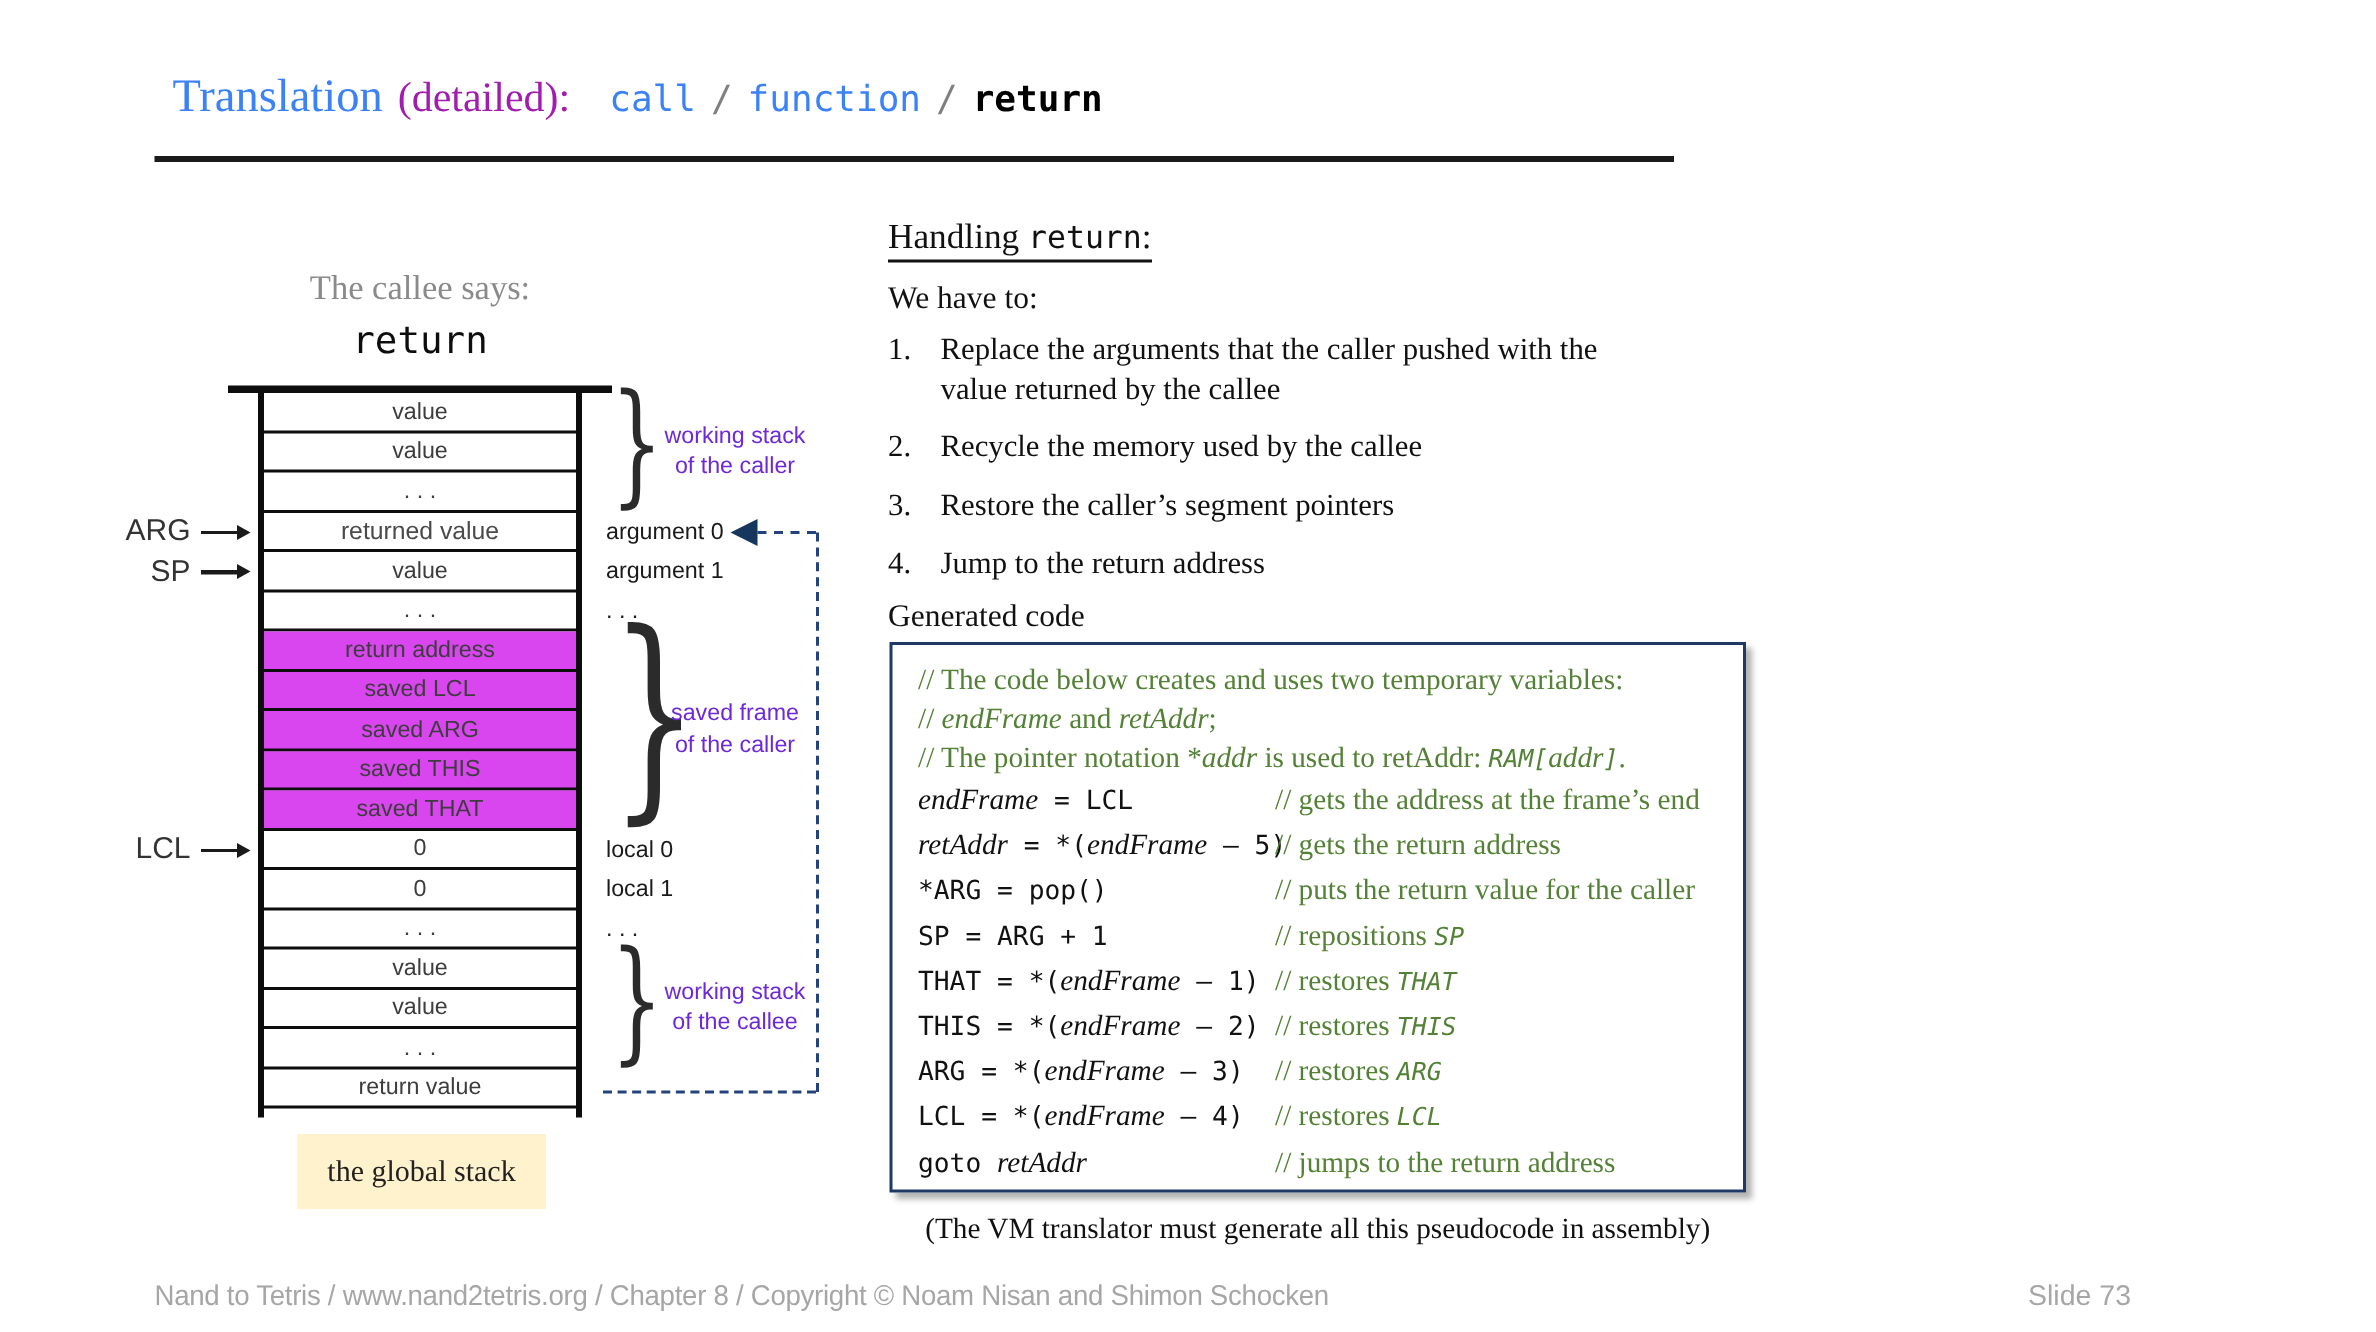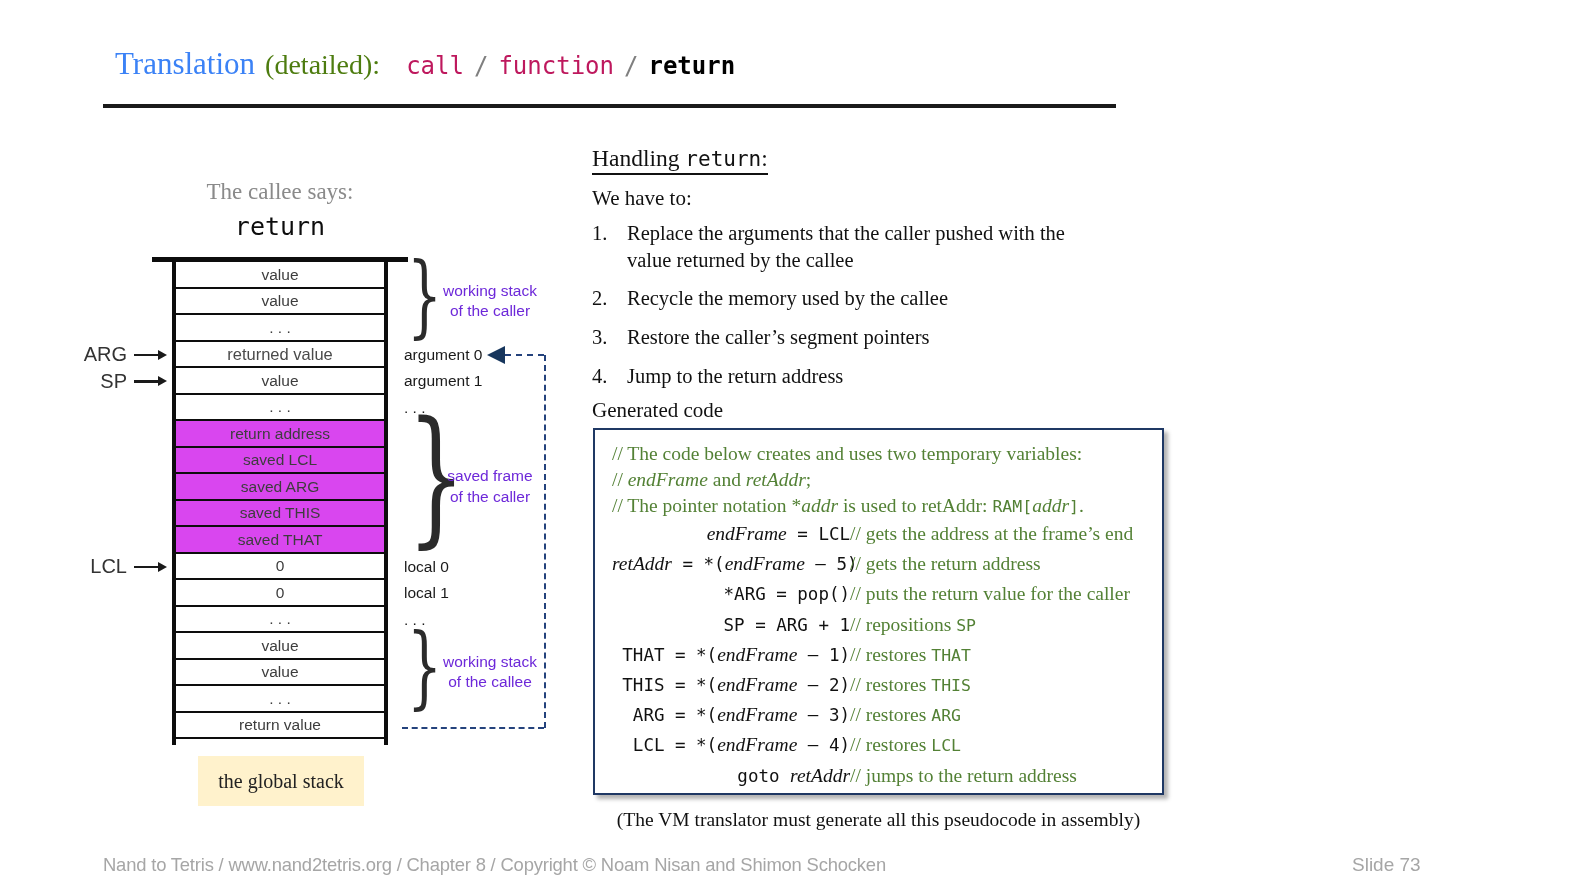--- a/index.html
+++ b/index.html
@@ -2,24 +2,24 @@
 <html><head>
 <meta charset="utf-8">
 <style>
   html,body{margin:0;padding:0;background:#e8e8e8;}
   .slide{position:relative;width:1584px;height:888px;background:#ffffff;overflow:hidden;
          font-family:"Liberation Sans",sans-serif;margin:0 auto;}
 
   
   .titlebar{position:absolute;left:115px;top:46px;display:flex;align-items:baseline;white-space:nowrap;}
   .title-main{font-family:"Liberation Serif",serif;font-size:31px;color:#3b82f6;}
-  .title-sub{font-family:"Liberation Serif",serif;font-size:28px;color:#4d7c0f;margin-left:10px;}
+  .title-sub{font-family:"Liberation Serif",serif;font-size:28px;color:#a21caf;margin-left:10px;}
   .title-cmds{margin-left:26px;display:flex;align-items:baseline;}
   .cmd-seg{font-family:"DejaVu Sans Mono",monospace;font-size:24px;}
-  .cmd-dim{color:#be185d;}
+  .cmd-dim{color:#3b82f6;}
   .cmd-sep{color:#7f7f7f;margin:0 10px;}
   .cmd-bold{color:#000;font-weight:bold;}
   .title-rule{position:absolute;left:103px;top:104px;width:1013px;height:4px;background:#1a1a1a;}
 
   
   .callee-caption{position:absolute;left:152px;top:179px;width:256px;text-align:center;
                   font-family:"Liberation Serif",serif;font-size:23px;color:#8a8a8a;}
   .callee-cmd{position:absolute;left:152px;top:212px;width:256px;text-align:center;
               font-family:"DejaVu Sans Mono",monospace;font-size:25px;color:#0d0d0d;}
   .stack-topbar{position:absolute;left:152px;top:257px;width:256px;height:5px;background:#0d0d0d;}
@@ -64,26 +64,26 @@
         font-size:20.5px;color:#111;line-height:1.3;}
   .step-num{width:35px;flex:none;}
   .gen-code-label{position:absolute;left:592px;top:398px;font-family:"Liberation Serif",serif;
                   font-size:21px;color:#111;}
   .code-box{position:absolute;left:593px;top:428px;width:571px;height:367px;box-sizing:border-box;
             border:2px solid #1f3864;background:#fff;box-shadow:4px 4px 4px #b3b3b3;
             padding:11px 8px 6px 17px;}
   .cmt-line{height:26px;line-height:26px;white-space:nowrap;}
   .code-rows{margin-top:4px;}
   .code-row{display:flex;align-items:baseline;height:30.2px;white-space:nowrap;}
-  .code-cell{width:238px;flex:none;text-align:right;}
+  .code-cell{width:238px;flex:none;}
   .seg-m{font-family:"DejaVu Sans Mono",monospace;font-size:17.5px;color:#111;}
   .seg-i{font-family:"Liberation Serif",serif;font-style:italic;font-size:19.5px;color:#111;}
   .seg-c{font-family:"Liberation Serif",serif;font-size:19.5px;color:#538135;}
   .seg-ci{font-family:"Liberation Serif",serif;font-style:italic;font-size:19.5px;color:#538135;}
-  .seg-cm{font-family:"DejaVu Sans Mono",monospace;font-size:16.5px;color:#538135;}
+  .seg-cm{font-family:"DejaVu Sans Mono",monospace;font-size:16.5px;color:#538135;font-style:italic;}
   .code-caption{position:absolute;left:593px;top:809px;width:571px;text-align:center;
                 font-family:"Liberation Serif",serif;font-size:19.5px;color:#111;}
 
   
   .footer-left{position:absolute;left:103px;top:854px;font-size:19px;color:#a6a6a6;
                letter-spacing:-0.2px;transform:scaleX(0.97);transform-origin:left top;white-space:nowrap;}
   .footer-right{position:absolute;left:1352px;top:854px;font-size:19px;color:#a6a6a6;}
 </style>
 </head>
 <body>

